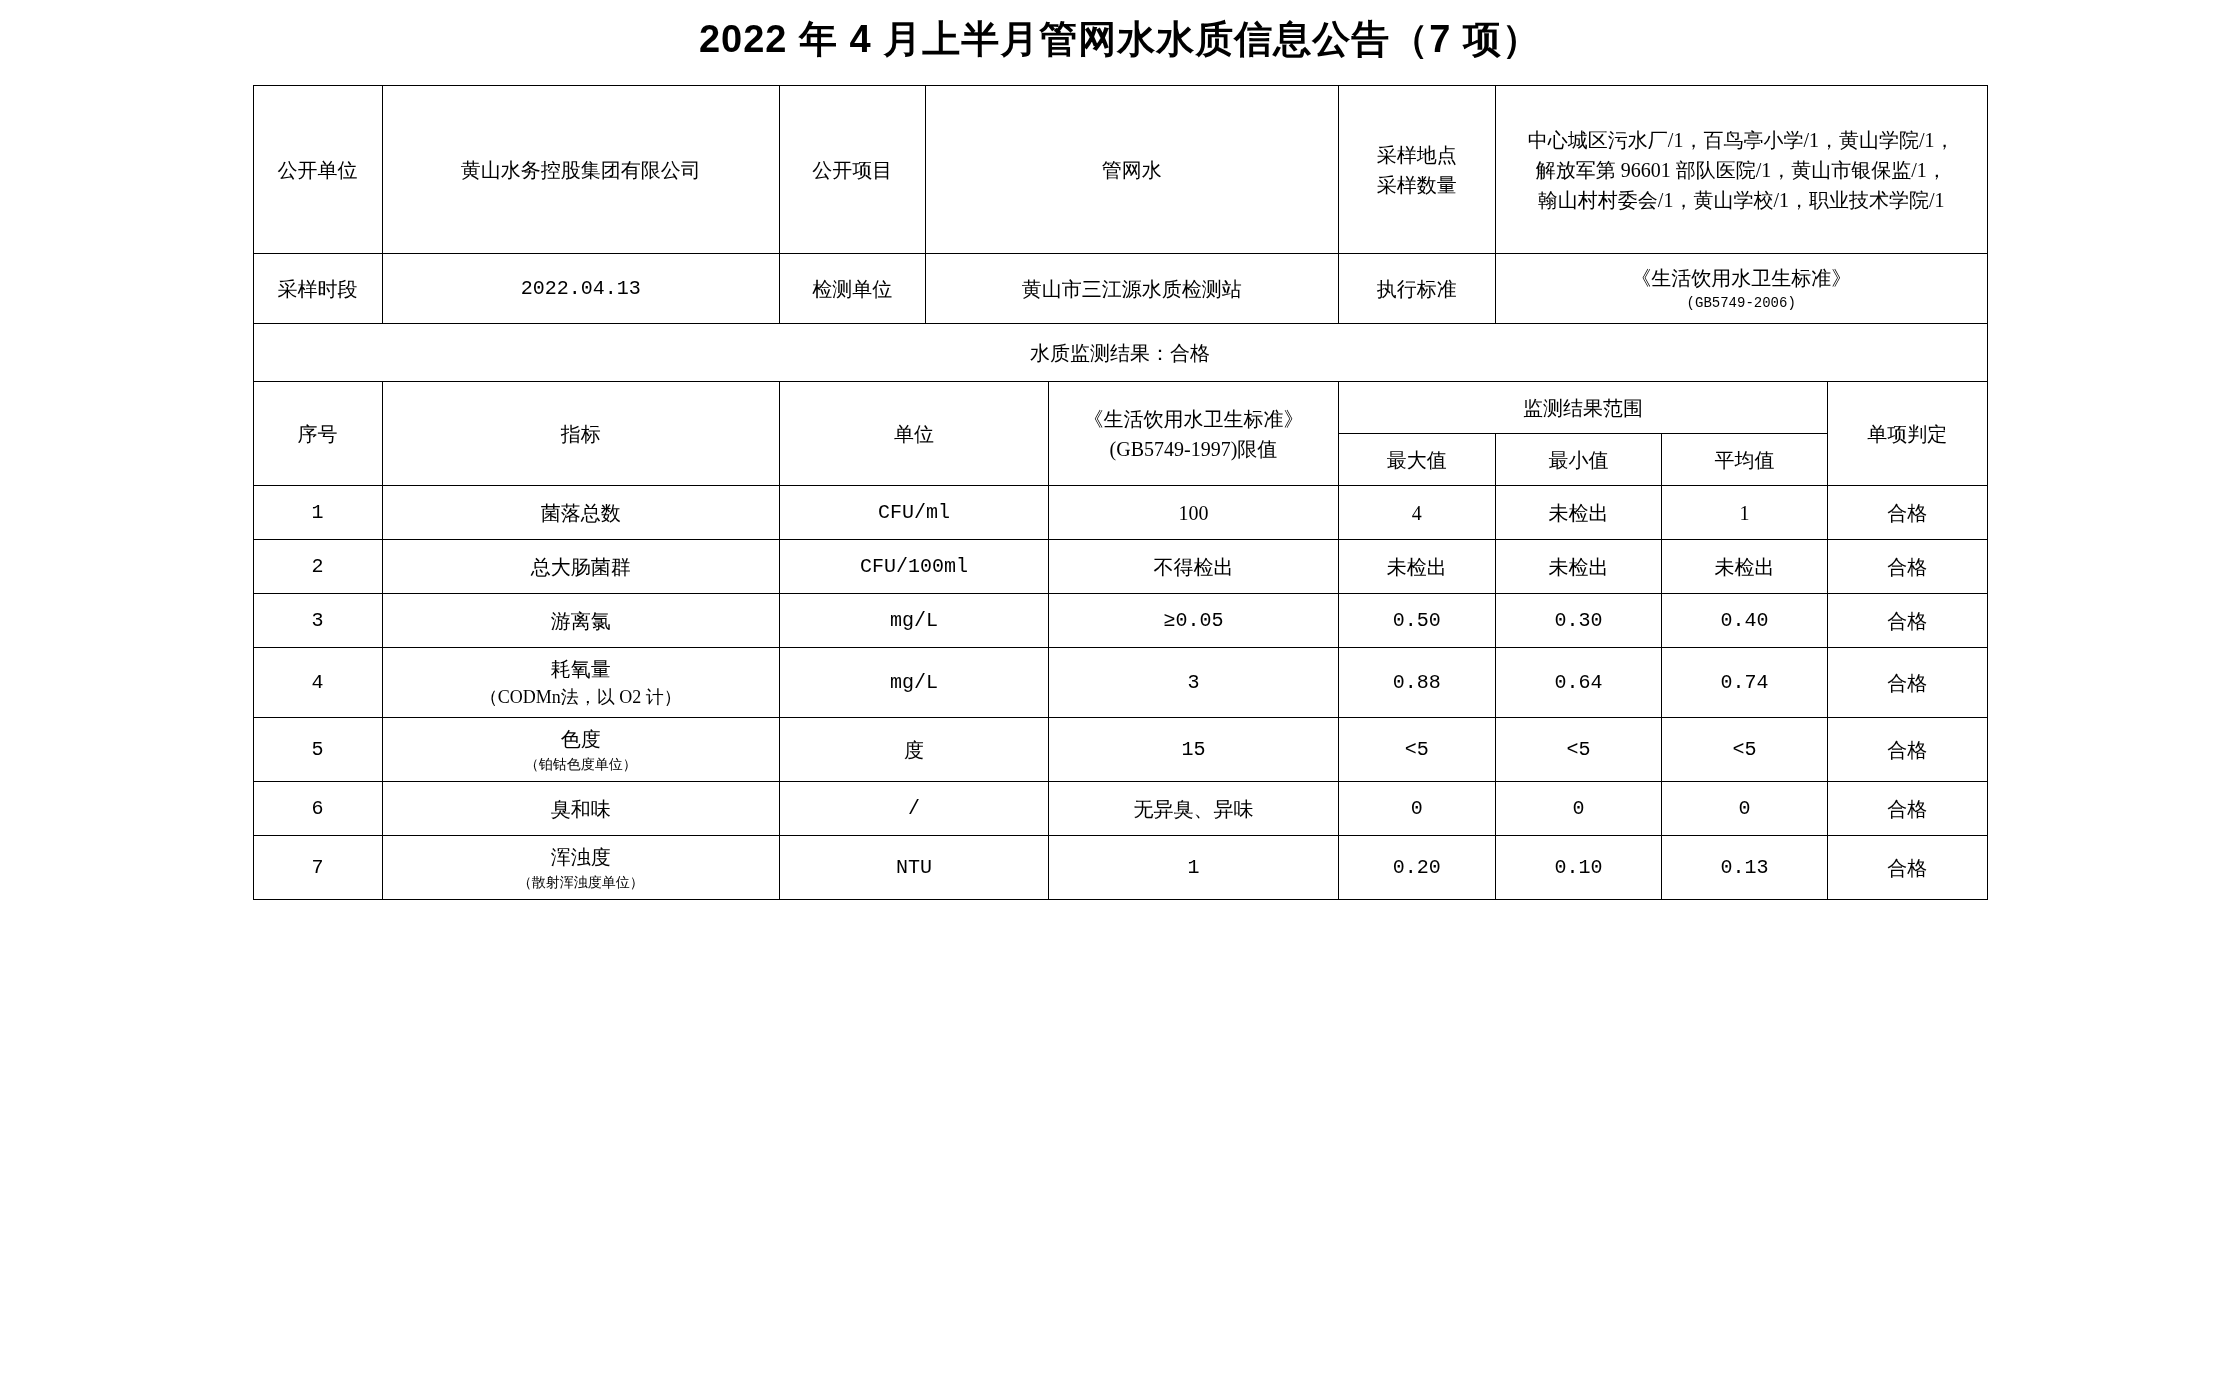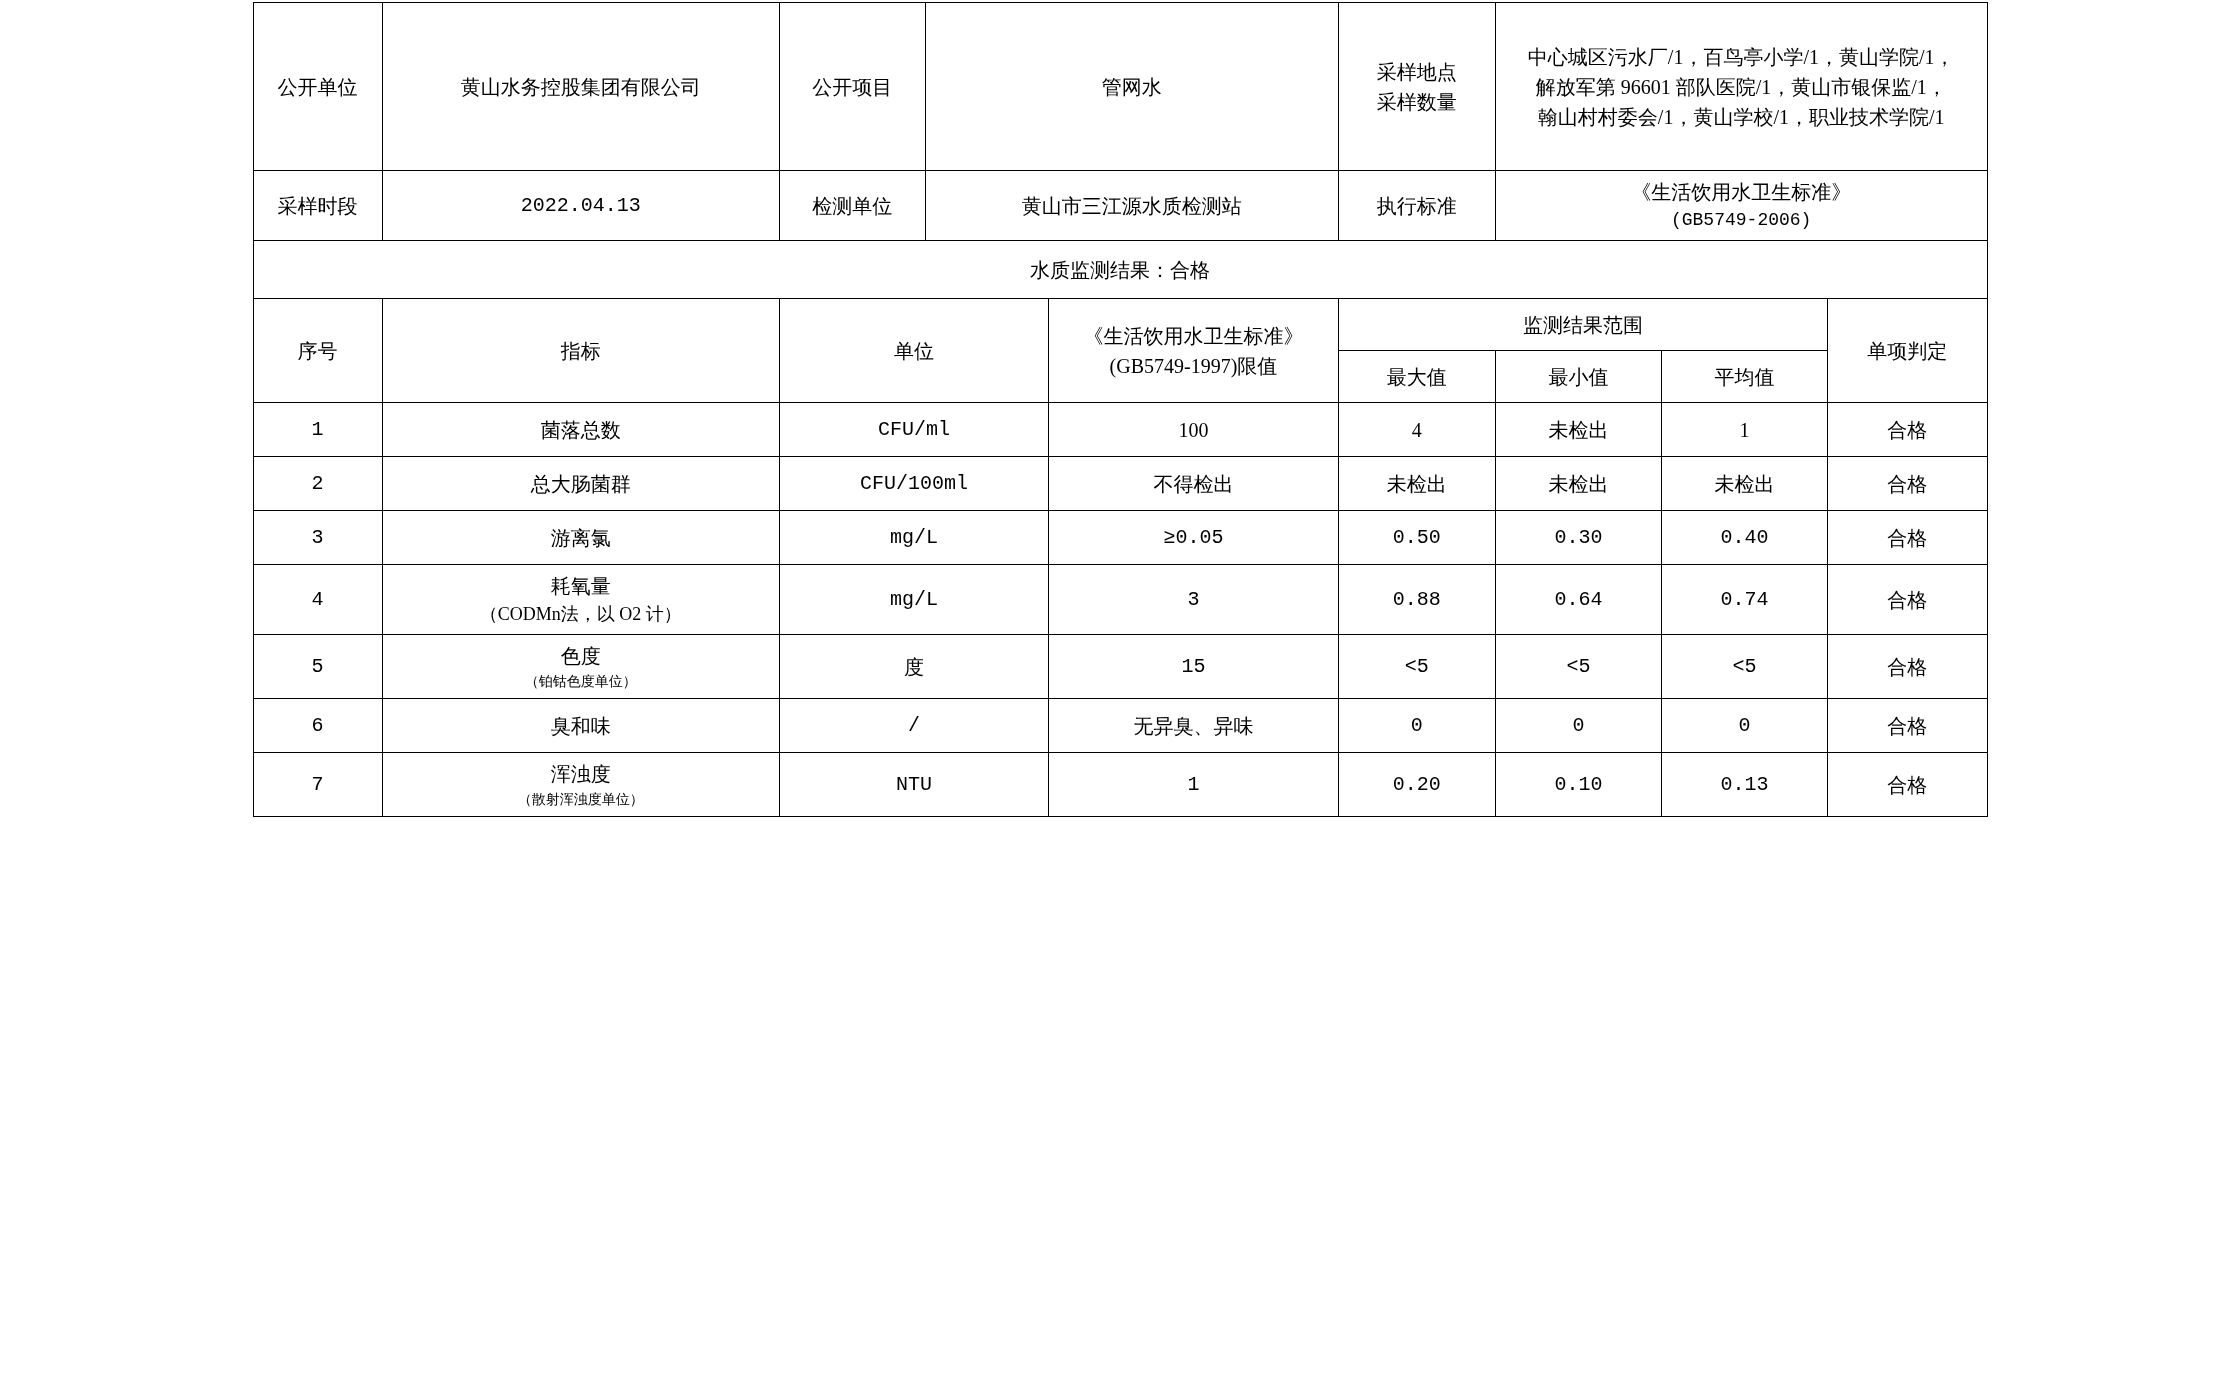--- a/index.html
+++ b/index.html
@@ -85,20 +85,21 @@
   }
   .tbl-wrap {
     padding-top: 2px;
   }
 </style>
 </head>
 <body>
 
 <div class="page">
 
+  <div class="doc-title">2022 年 4 月上半月管网水水质信息公告（7 项）</div>
 
   <div class="tbl-wrap">
     <table class="main">
       <colgroup>
         <col style="width:115px">
         <col style="width:182px">
         <col style="width:172px">
         <col style="width:130px">
         <col style="width:110px">
         <col style="width:108px">
@@ -127,21 +128,21 @@
       </tr>
 
       <tr class="row-h2">
         <td class="cell-label">采样时段</td>
         <td colspan="2" class="num">2022.04.13</td>
         <td class="cell-label">检测单位</td>
         <td colspan="3">黄山市三江源水质检测站</td>
         <td class="cell-label">执行标准</td>
         <td colspan="3" class="std-cell">
           <div>《生活饮用水卫生标准》</div>
-          <div class="mono" style="font-size:18px">(GB5749-2006)</div>
+          <div class="mono" style="font-size:14px">(GB5749-2006)</div>
         </td>
       </tr>
 
       <tr class="row-h3">
         <td colspan="11" class="result-line">水质监测结果：合格</td>
       </tr>
 
       <tr class="row-hdr-a">
         <td rowspan="2" class="hdr">序号</td>
         <td rowspan="2" colspan="2" class="hdr">指标</td>

